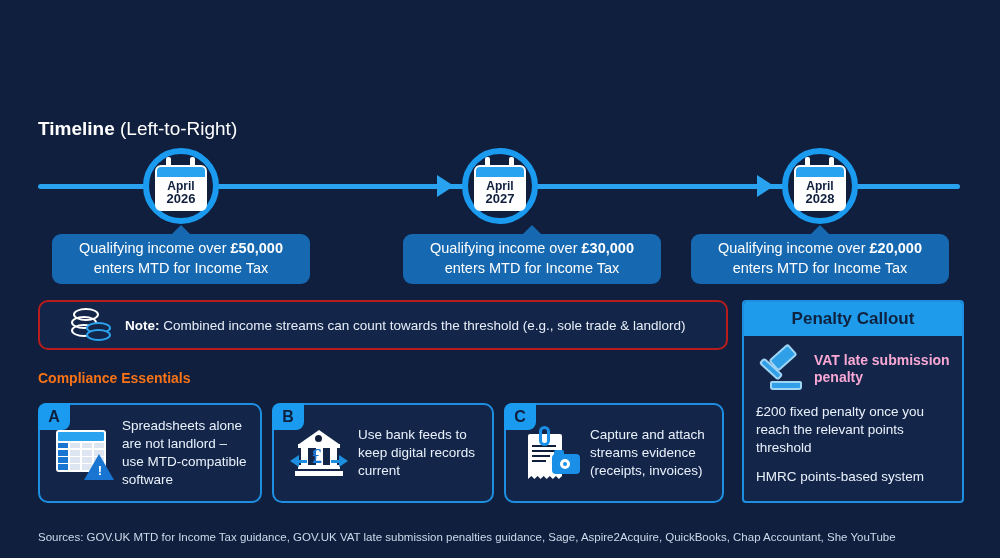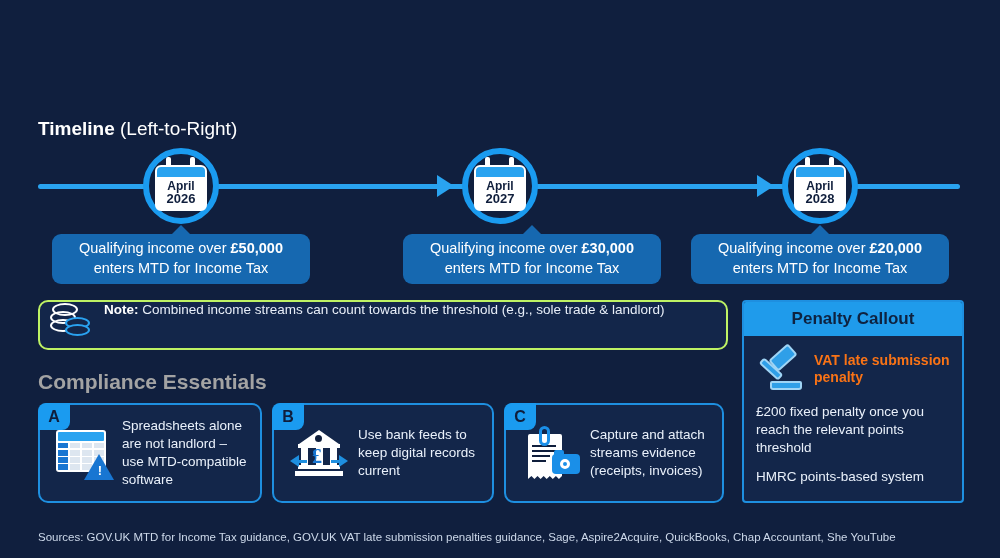--- a/index.html
+++ b/index.html
@@ -97,24 +97,24 @@
     margin-left: -9px; width: 0; height: 0;
     border-left: 9px solid transparent;
     border-right: 9px solid transparent;
     border-bottom: 9px solid #1668b0;
   }
 
   
   .note {
     position: absolute; left: 38px; top: 300px;
     width: 690px; height: 50px;
-    border: 2px solid #bef264; border-radius: 10px;
+    border: 2px solid #b91c1c; border-radius: 10px;
     background: #132murl;
     background: #13264a;
-    display: flex; align-items: flex-start; padding: 0 8px;
+    display: flex; align-items: center; padding: 0 29px;
   }
   .note-txt {
     font-size: 13.5px; color: #e8eef8; margin-left: 12px;
   }
   .note-txt b { color: #ffffff; font-weight: bold; }
 
   
   .coins { position: relative; width: 44px; height: 36px; flex: 0 0 44px; }
   .coin {
     position: absolute; border-radius: 50%;
@@ -127,21 +127,21 @@
   }
   .c1 { left: 4px;  top: 1px;  width: 26px; height: 13px; }
   .c2 { left: 2px;  top: 9px;  width: 26px; height: 13px; }
   .c3 { left: 2px;  top: 17px; width: 26px; height: 13px; }
   .c4 { left: 17px; top: 15px; width: 25px; height: 12px; }
   .c5 { left: 17px; top: 22px; width: 25px; height: 12px; }
 
   
   .ce-heading {
     position: absolute; left: 38px; top: 370px;
-    font-size: 21px; font-weight: bold; color: #a3a3a3;
+    font-size: 14px; font-weight: bold; color: #f97316;
   }
   .card {
     position: absolute; top: 403px; height: 100px;
     border: 2px solid #1e8fe0; border-radius: 10px;
     background: #13264a;
     display: flex; align-items: center;
     padding: 0 10px 0 10px;
   }
   .badge {
     position: absolute; left: -2px; top: -2px;
@@ -273,21 +273,21 @@
     background: #13264a; overflow: hidden;
   }
   .pen-hdr {
     height: 34px; background: #1f9beb;
     display: flex; align-items: center; justify-content: center;
     color: #0e2240; font-size: 17px; font-weight: bold;
   }
   .pen-body { padding: 10px 12px 0 12px; }
   .pen-row { display: flex; align-items: center; gap: 8px; }
   .pen-title {
-    color: #f97316; font-size: 14px; font-weight: bold; line-height: 1.25;
+    color: #f9a8d4; font-size: 14px; font-weight: bold; line-height: 1.25;
   }
   .pen-p {
     color: #e9f0fa; font-size: 13.5px; line-height: 1.33; margin-top: 11px;
   }
 
   
   .gavel { position: relative; width: 50px; height: 46px; flex: 0 0 50px; }
   .gavel .head {
     position: absolute; left: 14px; top: 4px; width: 26px; height: 15px;
     background: #2f9fe8; border: 2px solid #9fd4f5; border-radius: 3px;

